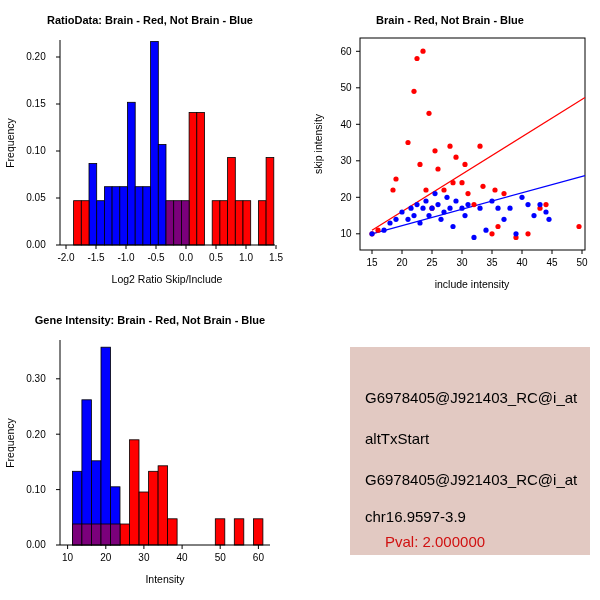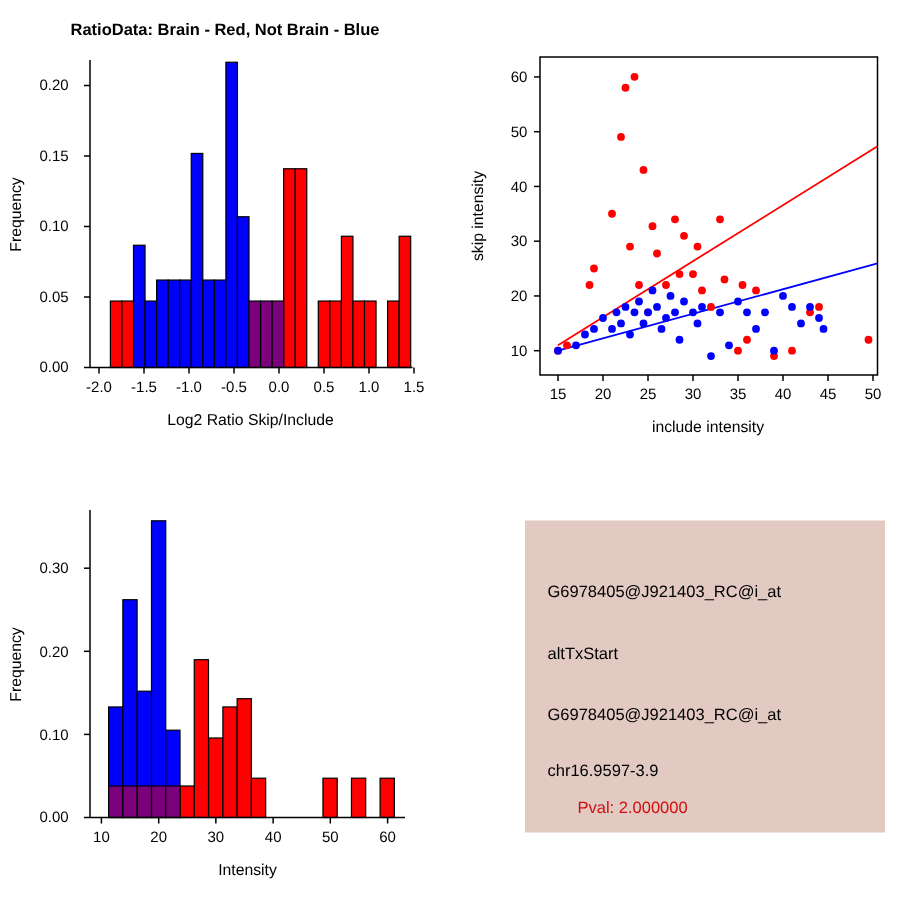--- a/index.html
+++ b/index.html
@@ -21,21 +21,21 @@
   }
   svg{display:block;}
   text{font-family:"Liberation Sans", sans-serif;}
   .axlabel{font-size:10.5px;}
   .ticklabel{font-size:10px;}
   .infobox{
     background:#e2c9c2;
     position:absolute;
   }
   .infotext{
-    font-size:11px;
+    font-size:15px;
     color:#000000;
     white-space:nowrap;
   }
   .infotext.pval{color:#d01010;}
 </style>
 </head>
 <body>
 
 <div class="panel" style="left:0;top:0;width:300px;height:300px;">
   <div class="title" style="position:absolute;left:0;top:14px;width:300px;">RatioData: Brain - Red, Not Brain - Blue</div>
@@ -109,20 +109,21 @@
       <text x="36" y="154">0.10</text>
       <text x="36" y="107">0.15</text>
       <text x="36" y="60">0.20</text>
     </g>
     <text class="axlabel" x="167" y="283" text-anchor="middle" fill="#000000">Log2 Ratio Skip/Include</text>
     <text class="axlabel" x="14" y="143" text-anchor="middle" fill="#000000" transform="rotate(-90 14 143)">Frequency</text>
   </svg>
 </div>
 
 <div class="panel" style="left:300px;top:0;width:300px;height:300px;">
+  <div class="title" style="position:absolute;left:0;top:14px;width:300px;">Brain - Red, Not Brain - Blue</div>
   <svg width="300" height="300">
 
     <rect x="60" y="38" width="225" height="212" fill="none" stroke="#000000" stroke-width="1"></rect>
 
     <g>
       <line x1="72" y1="230.2" x2="285" y2="97.5" stroke="#ff0000" stroke-width="1.2"></line>
       <line x1="72" y1="233.8" x2="285" y2="175.6" stroke="#0000ff" stroke-width="1.2"></line>
     </g>
 
     <g fill="#ff0000">
@@ -236,20 +237,21 @@
       <text x="46" y="127.8">40</text>
       <text x="46" y="91.3">50</text>
       <text x="46" y="54.8">60</text>
     </g>
     <text class="axlabel" x="172" y="288" text-anchor="middle" fill="#000000">include intensity</text>
     <text class="axlabel" x="22" y="144" text-anchor="middle" fill="#000000" transform="rotate(-90 22 144)">skip intensity</text>
   </svg>
 </div>
 
 <div class="panel" style="left:0;top:300px;width:300px;height:300px;">
+  <div class="title" style="position:absolute;left:0;top:14px;width:300px;">Gene Intensity: Brain - Red, Not Brain - Blue</div>
   <svg width="300" height="300">
 
     <g>
       <rect x="72.4" y="171.3" width="9.5" height="73.7" fill="#0000ff" stroke="#000000" stroke-width="0.8"></rect>
       <rect x="81.9" y="99.8" width="9.5" height="145.2" fill="#0000ff" stroke="#000000" stroke-width="0.8"></rect>
       <rect x="91.5" y="160.8" width="9.5" height="84.2" fill="#0000ff" stroke="#000000" stroke-width="0.8"></rect>
       <rect x="101.0" y="47.2" width="9.5" height="197.8" fill="#0000ff" stroke="#000000" stroke-width="0.8"></rect>
       <rect x="110.5" y="186.8" width="9.5" height="58.2" fill="#0000ff" stroke="#000000" stroke-width="0.8"></rect>
     </g>
 

